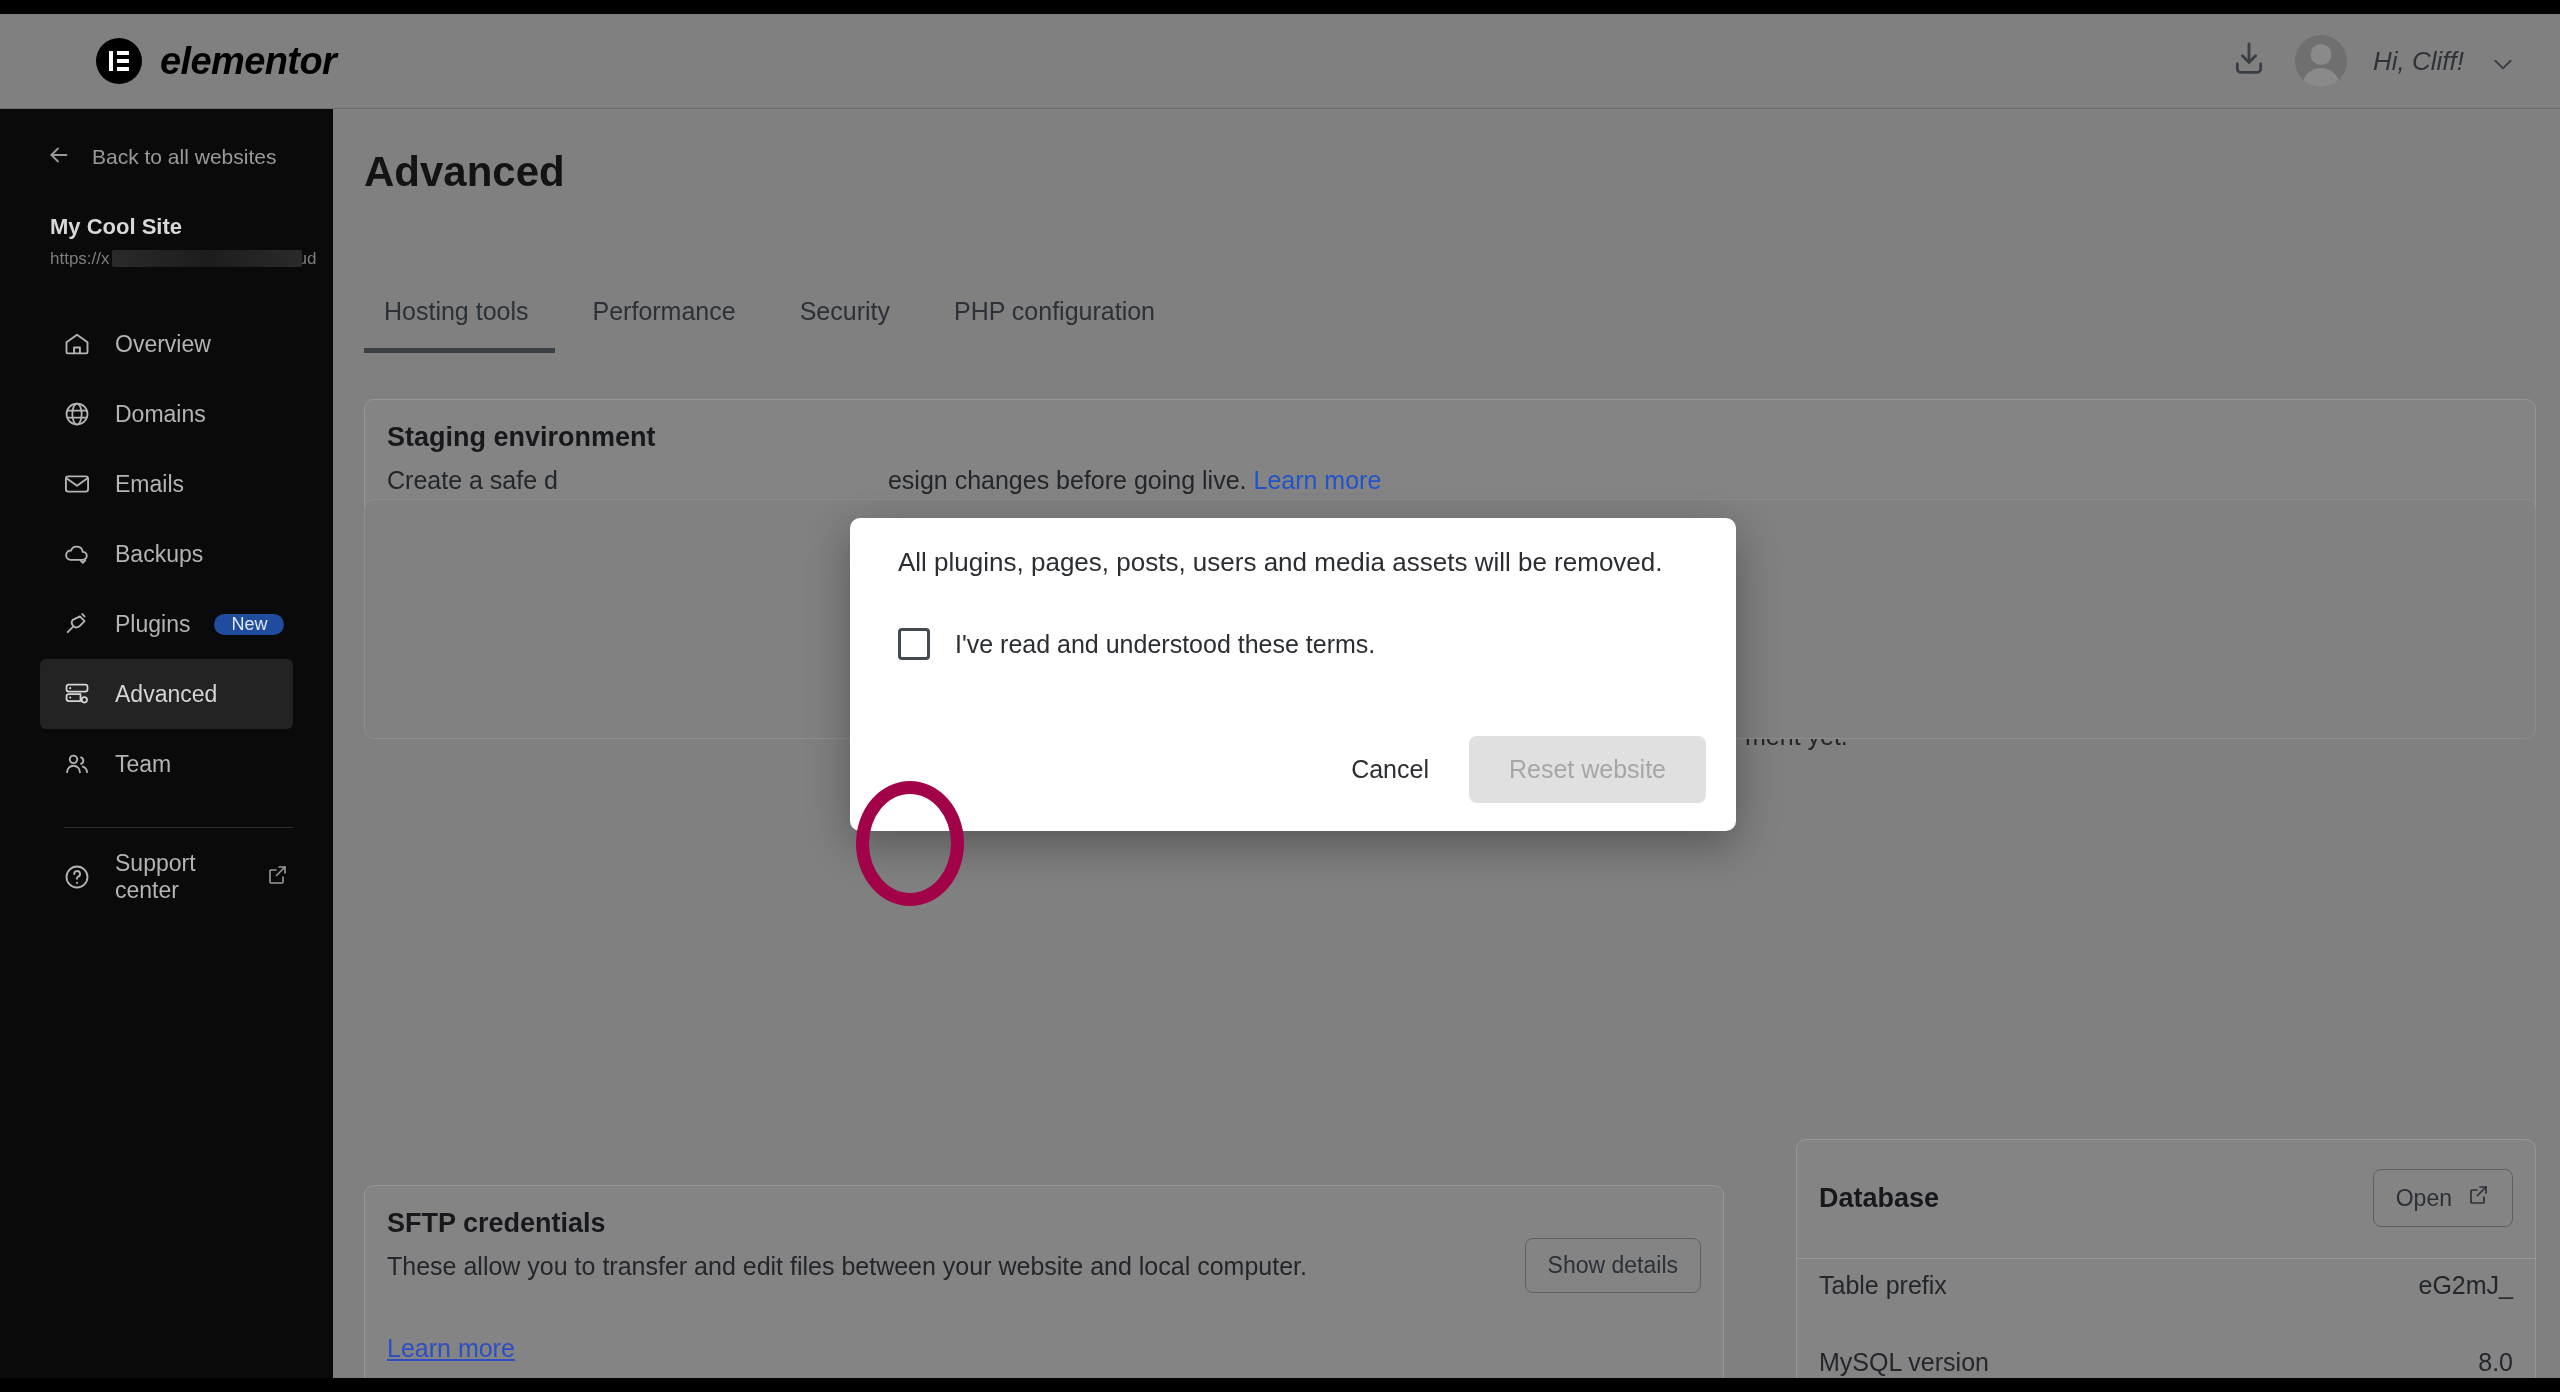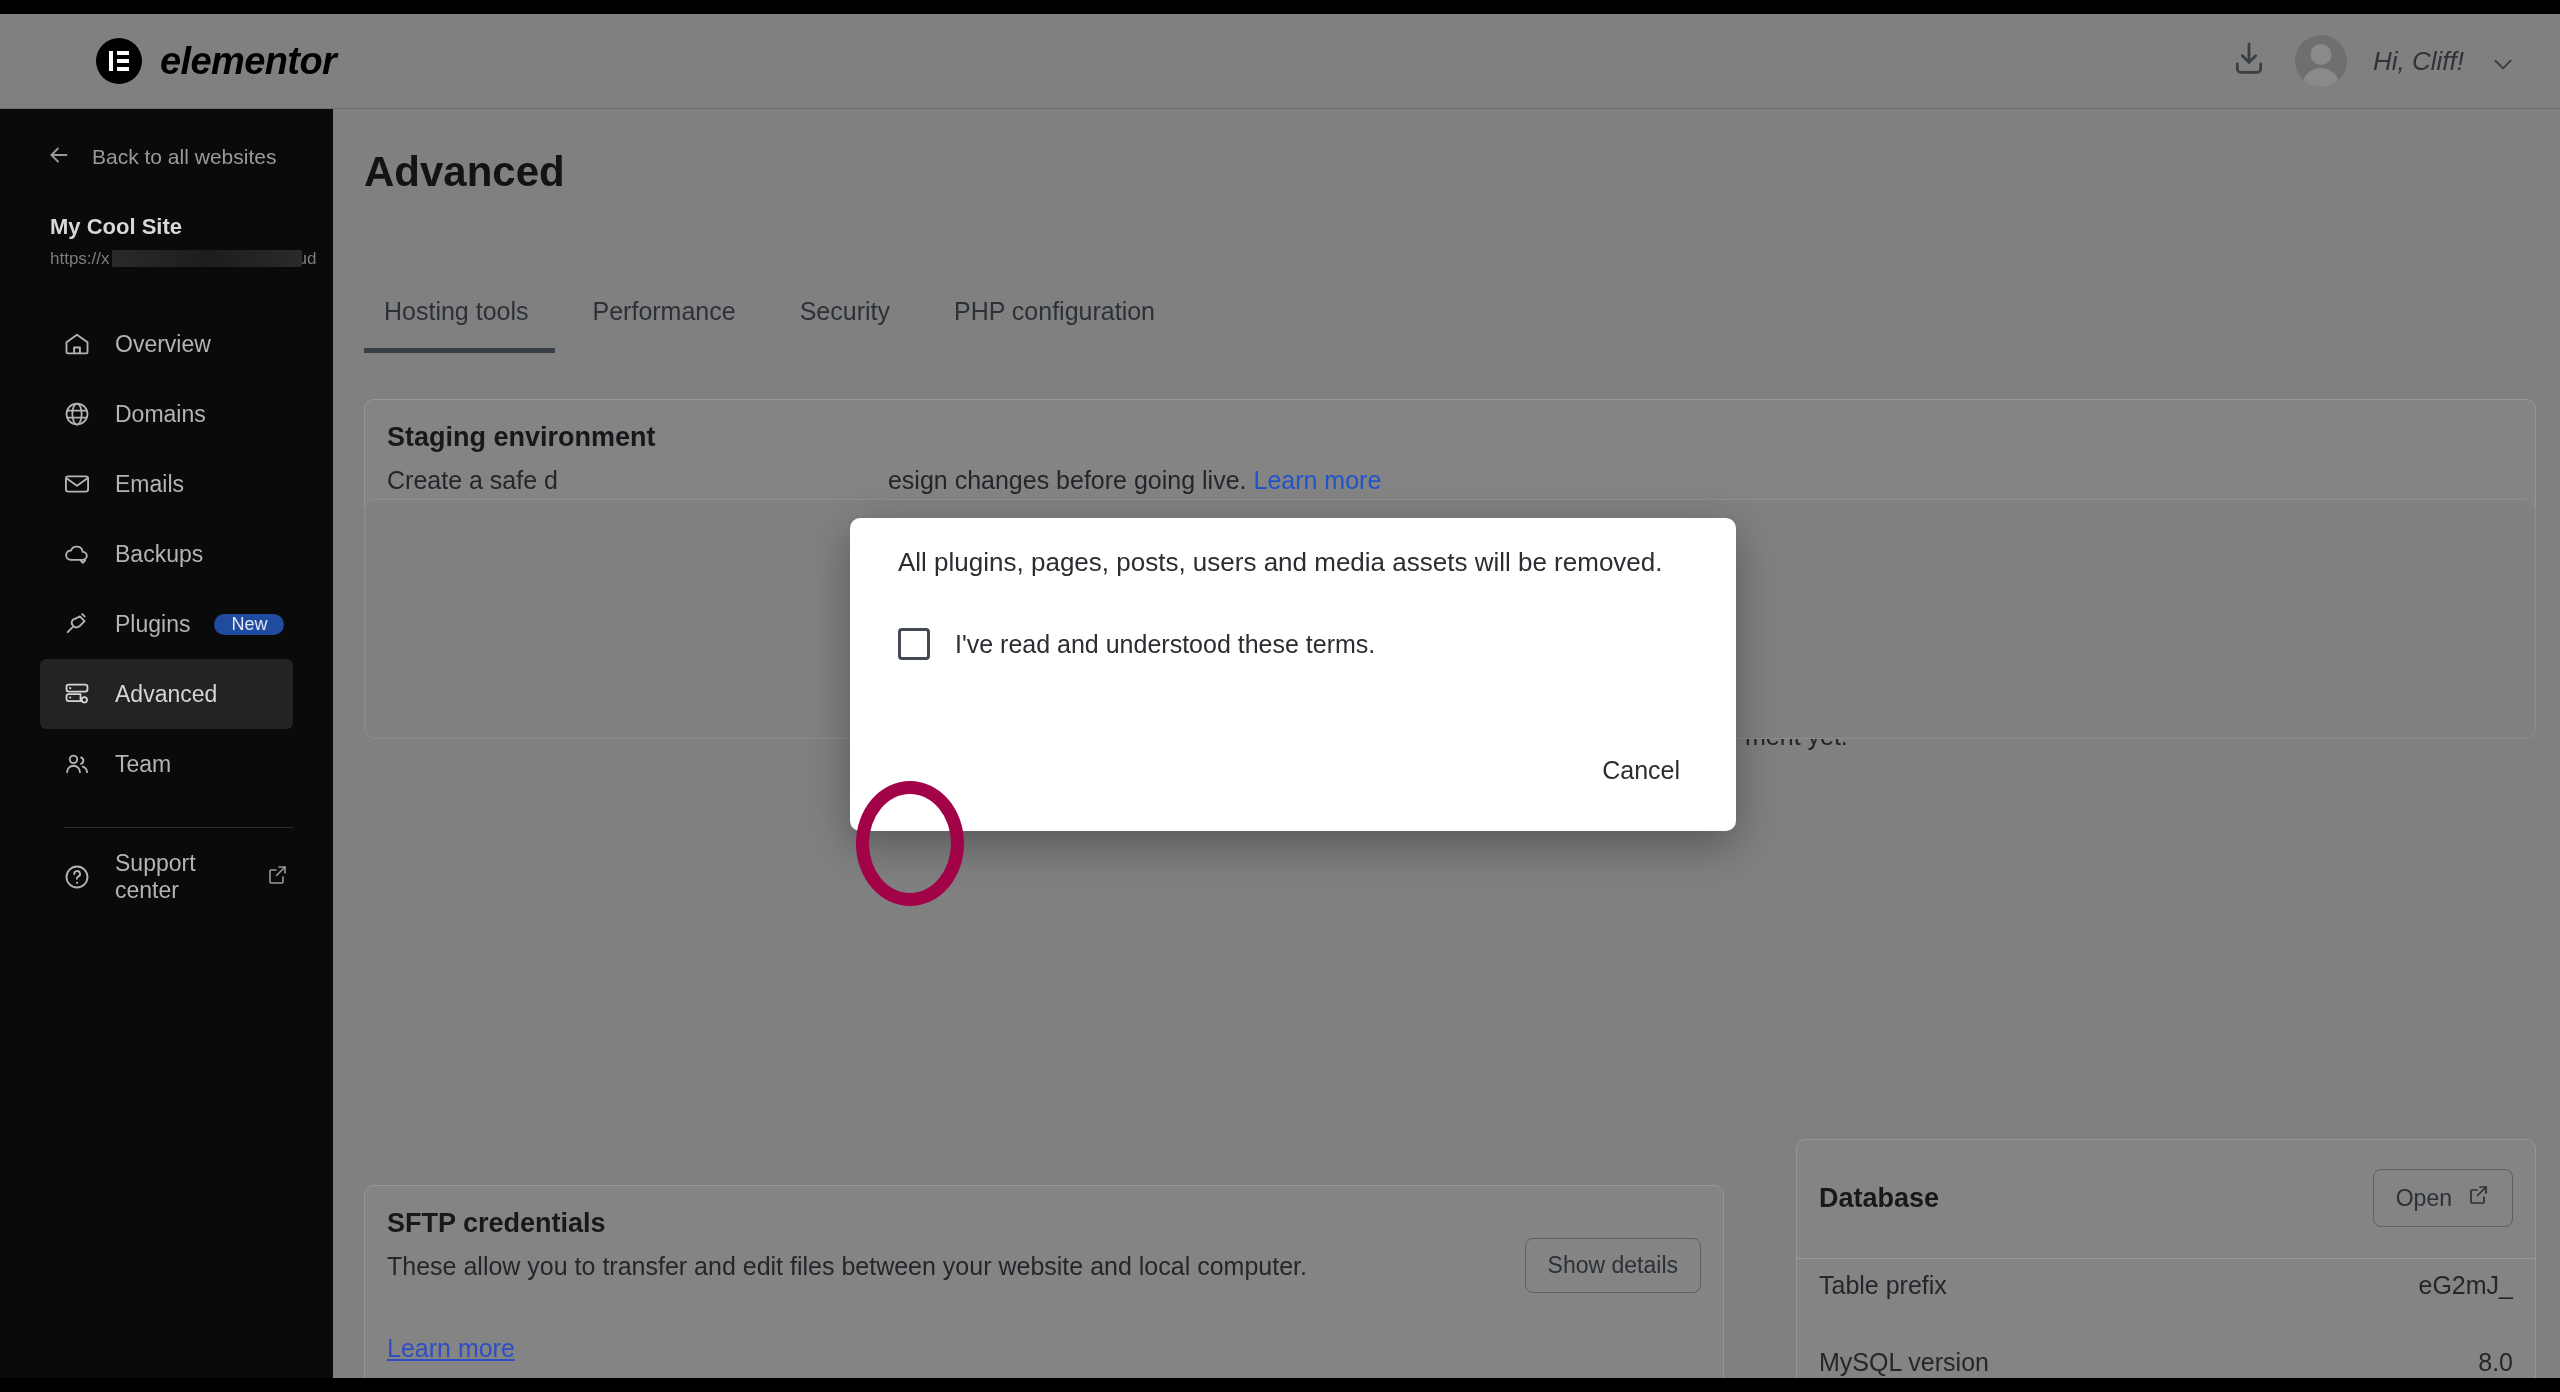--- a/index.html
+++ b/index.html
@@ -335,20 +335,21 @@
       <div id="modal-body">
         <div id="modal-msg">All plugins, pages, posts, users and media assets will be removed.</div>
         <div id="check-row">
           <span class="cbox"></span>
           <span id="check-label">I've read and understood these terms.</span>
         </div>
       </div>
 
       <div id="modal-foot">
         <button id="cancel-btn">Cancel</button>
+        <button id="reset-btn">Reset website</button>
       </div>
 
     </div>
   </div>
 
   <div id="ring"></div>
 
  </div>
 </div>
 

